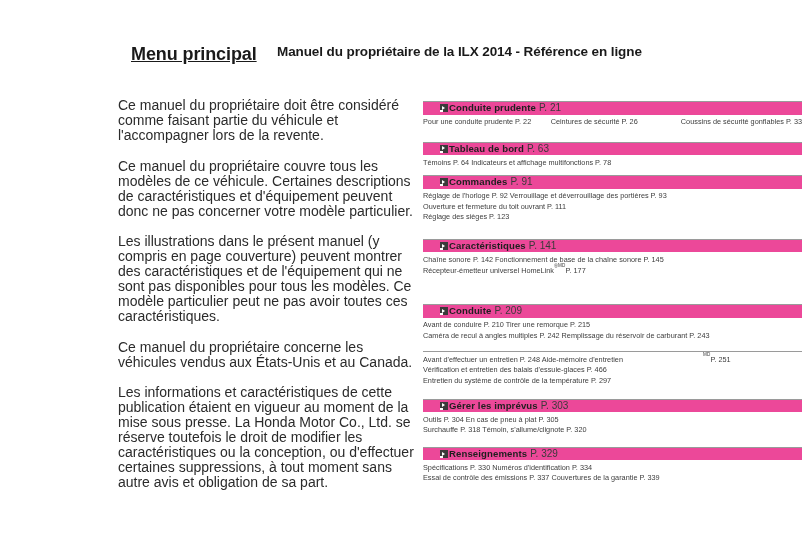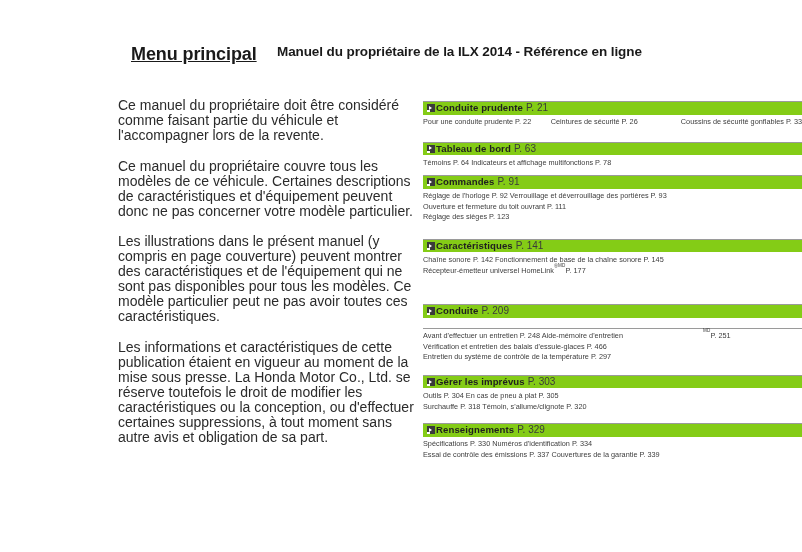--- a/index.html
+++ b/index.html
@@ -71,25 +71,25 @@
     width: 379px;
   }
   .toc-section { margin-bottom: 0; }
 
   .section-rule {
     height: 1px;
     background: #9a9a9a;
     width: 100%;
   }
   .section-header {
-    background: #84cc16;
+    background: #ec4899;
     height: 12.5px;
     display: flex;
     align-items: center;
-    padding-left: 4px;
+    padding-left: 17px;
     width: 100%;
   }
   .sec-icon {
     width: 8px;
     height: 8px;
     flex: 0 0 8px;
     position: relative;
     background: #3a3a3a;
     margin-right: 1px;
     margin-top: 0px;
@@ -159,20 +159,21 @@
 
 <div class="page-header">
   <div class="menu-title">Menu principal</div>
   <div class="manual-title">Manuel du propriétaire de la ILX 2014 - Référence en ligne</div>
 </div>
 
 <div class="left-col" id="left-col">
     <div class="intro-para">Ce manuel du propriétaire doit être considéré comme faisant partie du véhicule et l'accompagner lors de la revente.</div>
     <div class="intro-para">Ce manuel du propriétaire couvre tous les modèles de ce véhicule. Certaines descriptions de caractéristiques et d'équipement peuvent donc ne pas concerner votre modèle particulier.</div>
     <div class="intro-para">Les illustrations dans le présent manuel (y compris en page couverture) peuvent montrer des caractéristiques et de l'équipement qui ne sont pas disponibles pour tous les modèles. Ce modèle particulier peut ne pas avoir toutes ces caractéristiques.</div>
+    <div class="intro-para">Ce manuel du propriétaire concerne les véhicules vendus aux États-Unis et au Canada.</div>
     <div class="intro-para">Les informations et caractéristiques de cette publication étaient en vigueur au moment de la mise sous presse. La Honda Motor Co., Ltd. se réserve toutefois le droit de modifier les caractéristiques ou la conception, ou d'effectuer certaines suppressions, à tout moment sans autre avis et obligation de sa part.</div>
   </div>
 
 <div class="right-col" id="right-col">
     <div class="toc-section">
       <div class="section-rule"></div>
       <div class="section-header">
         <span class="sec-icon"></span>
         <span class="sec-title">Conduite prudente</span>
         <span class="sec-page">P. 21</span>
@@ -242,20 +243,28 @@
       </div>
       <div style="height: 28px;"></div>
     </div>
     <div class="toc-section">
       <div class="section-rule"></div>
       <div class="section-header">
         <span class="sec-icon"></span>
         <span class="sec-title">Conduite</span>
         <span class="sec-page">P. 209</span>
       </div>
+      <div class="sec-body">
+        <div class="toc-line">
+          <span>Avant de conduire P. 210 Tirer une remorque P. 215</span>
+        </div>
+        <div class="toc-line">
+          <span>Caméra de recul à angles multiples P. 242 Remplissage du réservoir de carburant P. 243</span>
+        </div>
+      </div>
       <div style="height: 10px;"></div>
     </div>
     <div class="toc-section">
       <div class="section-rule"></div>
       <div class="sec-body">
         <div class="toc-line">
           <span>Avant d'effectuer un entretien P. 248 Aide-mémoire d'entretien</span>
           <span class="gap-85"></span>
           <span class="sup">MD</span>
           <span>P. 251</span>

